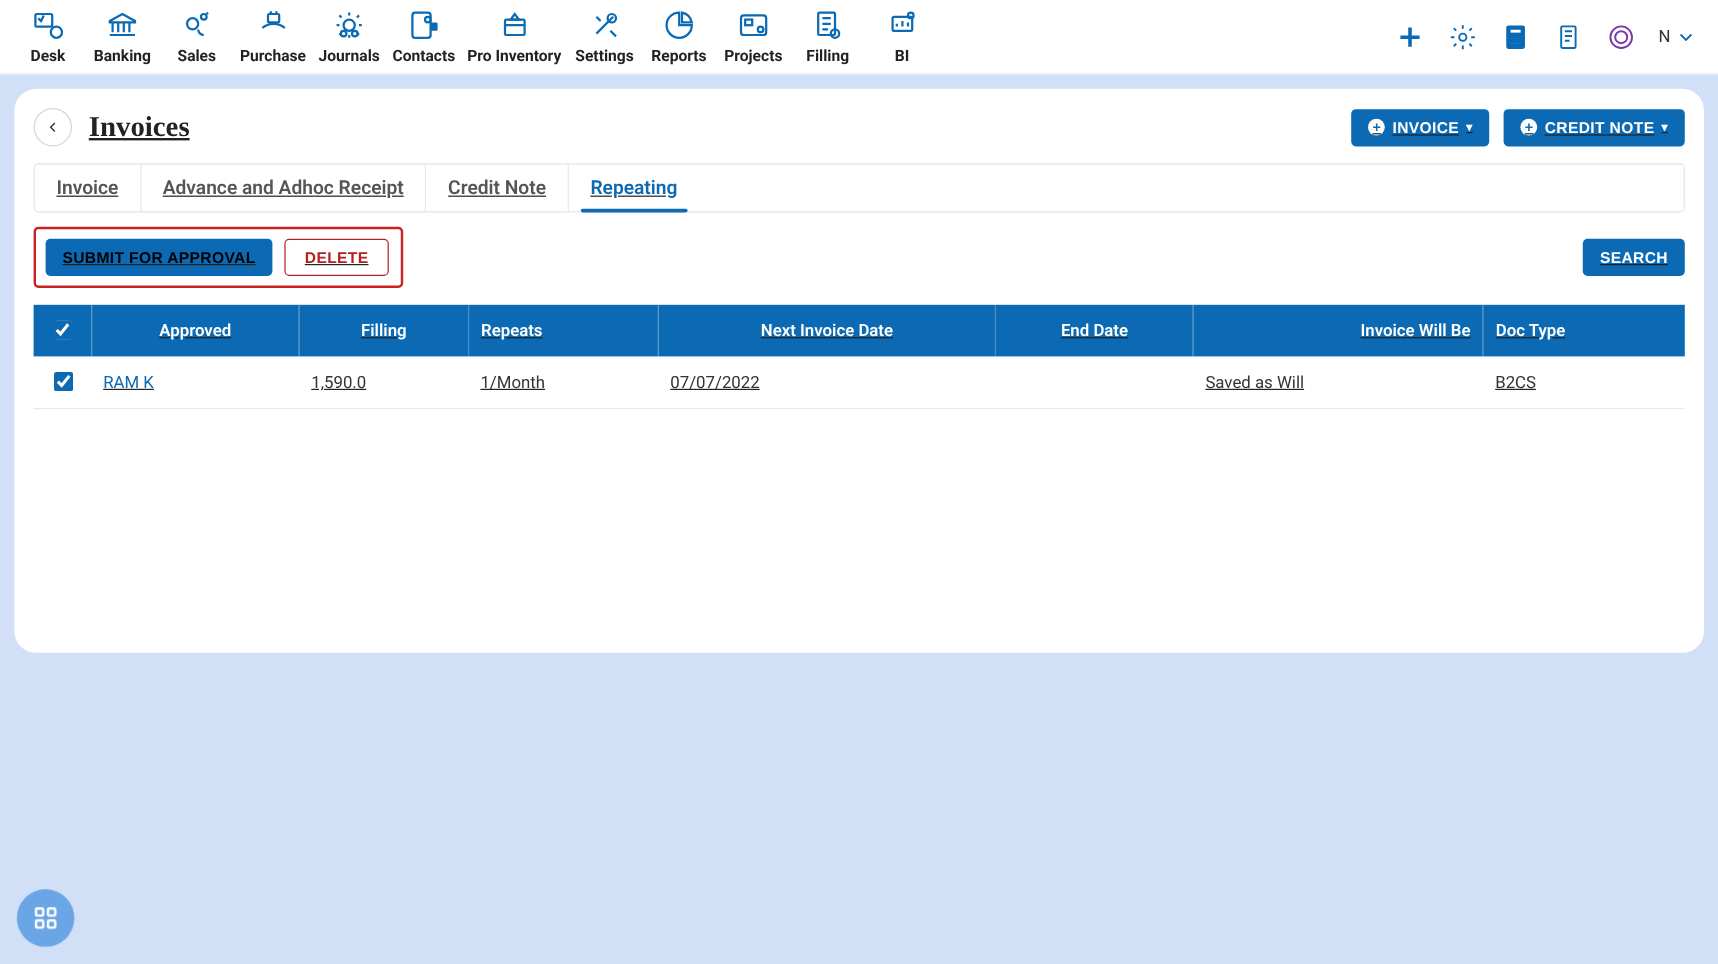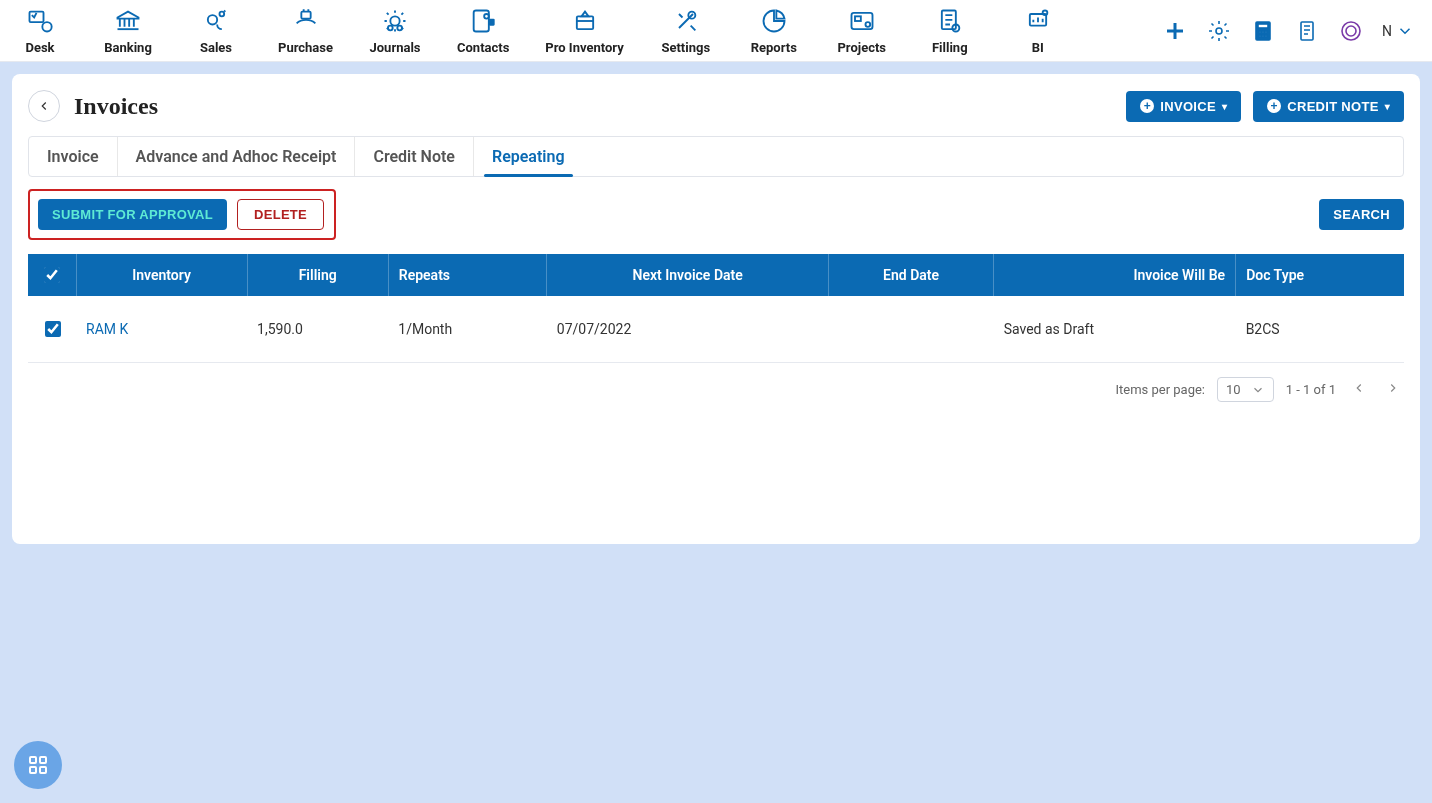--- a/index.html
+++ b/index.html
@@ -22,41 +22,42 @@
   }
   
   .topbar{
     background:#fff;
     display:flex;
     align-items:center;
     justify-content:space-between;
     padding:6px 18px 6px 14px;
     border-bottom:1px solid #e6e9ef;
   }
-  .nav-items{display:flex;gap:36px;align-items:flex-end;}
+  .nav-items{display:flex;gap:10px;align-items:flex-end;}
   .nav-item{
     display:flex;flex-direction:column;align-items:center;gap:4px;
     cursor:pointer;color:var(--text);font-weight:700;font-size:13px;
     min-width:52px;
   }
   .nav-icon{width:30px;height:30px;display:flex;align-items:center;justify-content:center;}
   .nav-icon svg{width:28px;height:28px;stroke:#0b6ab3;fill:none;}
   .nav-right{display:flex;align-items:center;gap:18px;}
   .nav-right .icn{width:26px;height:26px;display:flex;align-items:center;justify-content:center;cursor:pointer;}
   .nav-right svg{width:24px;height:24px;stroke:#0b6ab3;fill:none;}
   .user-drop{display:flex;align-items:center;gap:4px;color:#333;font-size:14px;cursor:pointer;}
   .user-drop svg{width:18px;height:18px;stroke:#0b6ab3;fill:none;}
 
   
   .page{
     margin:12px 12px;
     background:var(--card);
-    border-radius:8px;
+    border-radius:18px;
     padding:16px 16px 24px;
     min-height:470px;
+    text-decoration:underline;
   }
   .page-header{
     display:flex;align-items:center;justify-content:space-between;margin-bottom:14px;
   }
   .title-wrap{display:flex;align-items:center;gap:14px;}
   .back-btn{
     width:32px;height:32px;border-radius:50%;border:1px solid #d0d5de;
     display:flex;align-items:center;justify-content:center;background:#fff;cursor:pointer;
   }
   .back-btn svg{width:14px;height:14px;stroke:#333;fill:none;}
@@ -89,37 +90,37 @@
     content:"";position:absolute;left:10px;right:10px;bottom:-1px;height:3px;background:var(--primary);border-radius:2px;
   }
 
   
   .actionbar{
     display:flex;align-items:center;justify-content:space-between;margin:8px 0 14px;
   }
   .highlight-box{
     border:2px solid #cc2222;border-radius:4px;padding:8px 10px 8px 8px;display:flex;gap:10px;align-items:center;
   }
-  .btn-submit{background:var(--primary);color:#5eead4;}
+  .btn-submit{background:var(--primary);color:#000000;}
   .btn-outline-danger{
     background:#fff;color:var(--danger);border:1px solid var(--danger);
     border-radius:4px;padding:7px 16px;font-weight:700;font-size:13px;cursor:pointer;letter-spacing:.3px;
   }
   .btn-search{background:var(--primary);color:#fff;}
 
   
   table.data{width:100%;border-collapse:collapse;}
   table.data thead th{
     background:var(--primary);color:#fff;font-weight:600;font-size:14px;
     padding:10px 10px;text-align:left;border-right:1px solid rgba(255,255,255,.25);
   }
   table.data thead th:first-child{width:48px;text-align:center;}
   table.data thead th:last-child{border-right:none;}
   table.data tbody td{
-    padding:22px 10px;border-bottom:1px solid var(--row-border);color:#333;
+    padding:10px 10px;border-bottom:1px solid var(--row-border);color:#333;
   }
   table.data tbody td:first-child{text-align:center;}
   .link{color:var(--primary);cursor:pointer;}
   input[type=checkbox].chk{width:16px;height:16px;accent-color:var(--primary);cursor:pointer;}
 
   
   .paginator{
     display:flex;justify-content:flex-end;gap:12px;align-items:center;margin-top:14px;color:#666;font-size:13px;
   }
   .perpage{
@@ -353,63 +354,43 @@
     </div>
     <button class="btn btn-search">
       <span>SEARCH</span>
     </button>
   </div>
 
   <table class="data">
     <thead>
       <tr>
         <th><input type="checkbox" class="chk" checked="" style=""></th>
-        <th style="text-align:center"><span>Inventory</span></th>
+        <th style="text-align:center"><span>Approved</span></th>
         <th style="text-align:center"><span>Filling</span></th>
         <th style="text-align:left"><span>Repeats</span></th>
         <th style="text-align:center"><span>Next Invoice Date</span></th>
         <th style="text-align:center"><span>End Date</span></th>
         <th style="text-align:right"><span>Invoice Will Be</span></th>
         <th style="text-align:left"><span>Doc Type</span></th>
       </tr>
     </thead>
     <tbody>
       <tr>
         <td><input type="checkbox" class="chk" checked="" style=""></td>
         <td><span class="link">RAM K</span></td>
         <td><span>1,590.0</span></td>
         <td><span>1/Month</span></td>
         <td><span>07/07/2022</span></td>
         <td><span></span></td>
-        <td><span>Saved as Draft</span></td>
+        <td><span>Saved as Will</span></td>
         <td><span>B2CS</span></td>
       </tr>
     </tbody>
   </table>
 
-  <div class="paginator">
-    <span>Items per page:</span>
-    <span class="perpage">
-      <span>10</span>
-      <svg viewBox="0 0 24 24" stroke-width="2">
-          <path d="M6 9l6 6 6-6"></path>
-        </svg>
-    </span>
-    <span>1 - 1 of 1</span>
-    <span class="pg-arrow">
-      <svg viewBox="0 0 24 24" stroke-width="2">
-          <path d="M15 6l-6 6 6 6"></path>
-        </svg>
-    </span>
-    <span class="pg-arrow">
-      <svg viewBox="0 0 24 24" stroke-width="2">
-          <path d="M9 6l6 6-6 6"></path>
-        </svg>
-    </span>
-  </div>
 </div>
 
 <div class="floating">
   <svg viewBox="0 0 24 24" stroke-width="2">
     <rect x="4" y="4" width="6" height="6" rx="1"></rect>
       <rect x="14" y="4" width="6" height="6" rx="1"></rect>
     <rect x="4" y="14" width="6" height="6" rx="1"></rect>
       <rect x="14" y="14" width="6" height="6" rx="1"></rect>
   </svg>
 </div>

